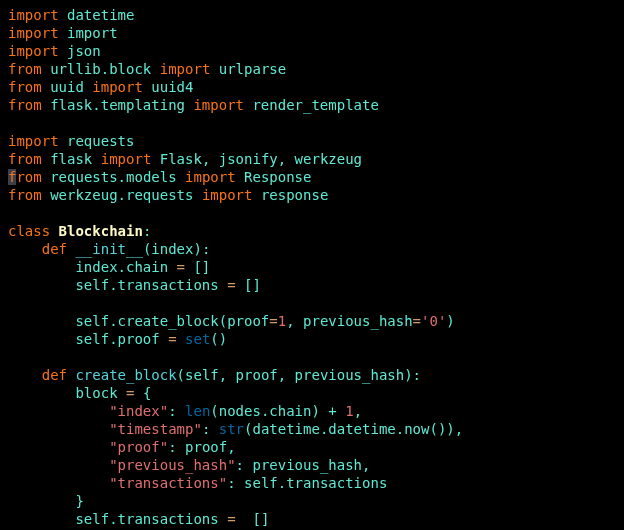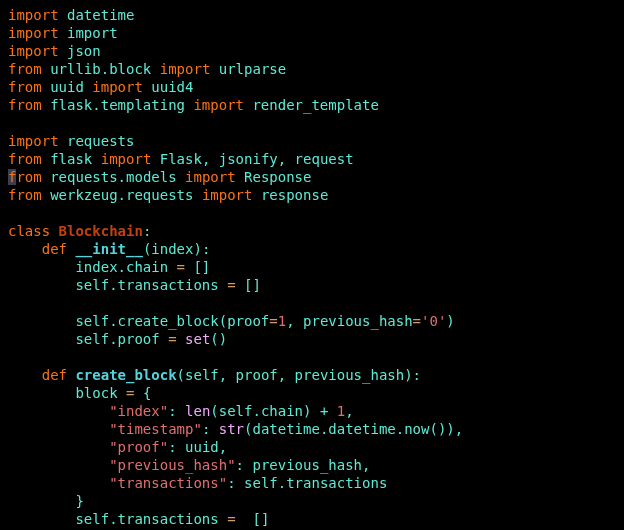--- a/index.html
+++ b/index.html
@@ -1,52 +1,52 @@
 <!DOCTYPE html>
 <html><head>
 <meta charset="utf-8">
 <style>
   html,body{margin:0;padding:0;background:#000;width:624px;height:530px;overflow:hidden}
   pre{margin:0;padding:6px 8px;font-family:"Consolas","Menlo","DejaVu Sans Mono",monospace;font-size:14px;line-height:18px;color:#e6e6e6;white-space:pre}
   .kw{color:#f97316}          
   .id{color:#5eead4}          
   .op{color:#d19a66}          
-  .cls{color:#c2410c;font-weight:bold}   
-  .fn{color:#56d4dd;font-weight:bold}    
-  .bi{color:#f0abfc}          
+  .cls{color:#fef9c3;font-weight:bold}   
+  .fn{color:#56d4dd;font-weight:normal}    
+  .bi{color:#0369a1}          
   .str{color:#e26f6f}         
   .num{color:#e26f6f}         
   .sel{background:#3a3f4b}    
 </style>
 </head>
 <body>
 
 <pre><span class="kw">import</span><span class="id"> datetime</span>
 <span class="kw">import</span><span class="id"> import</span>
 <span class="kw">import</span><span class="id"> json</span>
 <span class="kw">from</span><span class="id"> urllib.block </span><span class="kw">import</span><span class="id"> urlparse</span>
 <span class="kw">from</span><span class="id"> uuid </span><span class="kw">import</span><span class="id"> uuid4</span>
 <span class="kw">from</span><span class="id"> flask.templating </span><span class="kw">import</span><span class="id"> render_template</span>
 
 <span class="kw">import</span><span class="id"> requests</span>
-<span class="kw">from</span><span class="id"> flask </span><span class="kw">import</span><span class="id"> Flask, jsonify, request</span>
+<span class="kw">from</span><span class="id"> flask </span><span class="kw">import</span><span class="id"> Flask, jsonify, werkzeug</span>
 <span class="sel kw">f</span><span class="kw">rom</span><span class="id"> requests.models </span><span class="kw">import</span><span class="id"> Response</span>
 <span class="kw">from</span><span class="id"> werkzeug.requests </span><span class="kw">import</span><span class="id"> response</span>
 
 <span class="kw">class </span><span class="cls">Blockchain</span><span class="id">:</span>
 <span class="id">    </span><span class="kw">def </span><span class="fn">__init__</span><span class="id">(index):</span>
 <span class="id">        index.chain </span><span class="op">=</span><span class="id"> []</span>
 <span class="id">        self.transactions </span><span class="op">=</span><span class="id"> []</span>
 
 <span class="id">        self.create_block(proof</span><span class="op">=</span><span class="num">1</span><span class="id">, previous_hash</span><span class="op">=</span><span class="str">'0'</span><span class="id">)</span>
 <span class="id">        self.proof </span><span class="op">=</span><span class="id"> </span><span class="bi">set</span><span class="id">()</span>
 
 <span class="id">    </span><span class="kw">def </span><span class="fn">create_block</span><span class="id">(self, proof, previous_hash):</span>
 <span class="id">        block </span><span class="op">=</span><span class="id"> {</span>
-<span class="id">            </span><span class="str">"index"</span><span class="id">: </span><span class="bi">len</span><span class="id">(self.chain) + </span><span class="num">1</span><span class="id">,</span>
+<span class="id">            </span><span class="str">"index"</span><span class="id">: </span><span class="bi">len</span><span class="id">(nodes.chain) + </span><span class="num">1</span><span class="id">,</span>
 <span class="id">            </span><span class="str">"timestamp"</span><span class="id">: </span><span class="bi">str</span><span class="id">(datetime.datetime.now()),</span>
-<span class="id">            </span><span class="str">"proof"</span><span class="id">: uuid,</span>
+<span class="id">            </span><span class="str">"proof"</span><span class="id">: proof,</span>
 <span class="id">            </span><span class="str">"previous_hash"</span><span class="id">: previous_hash,</span>
 <span class="id">            </span><span class="str">"transactions"</span><span class="id">: self.transactions</span>
 <span class="id">        }</span>
 <span class="id">        self.transactions </span><span class="op">=</span><span class="id">  []</span>
 <span class="id">        self.chain.append(block)</span>
 </pre>
 
 </body></html>

